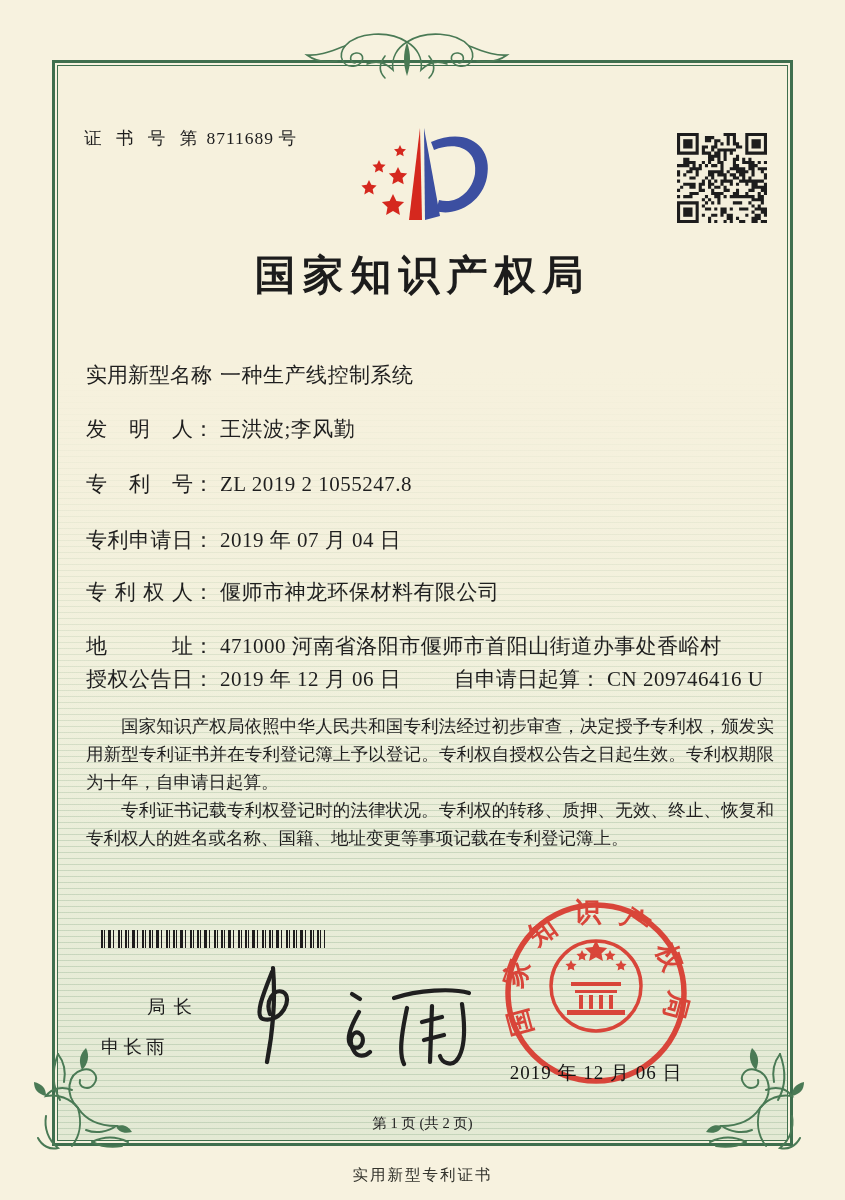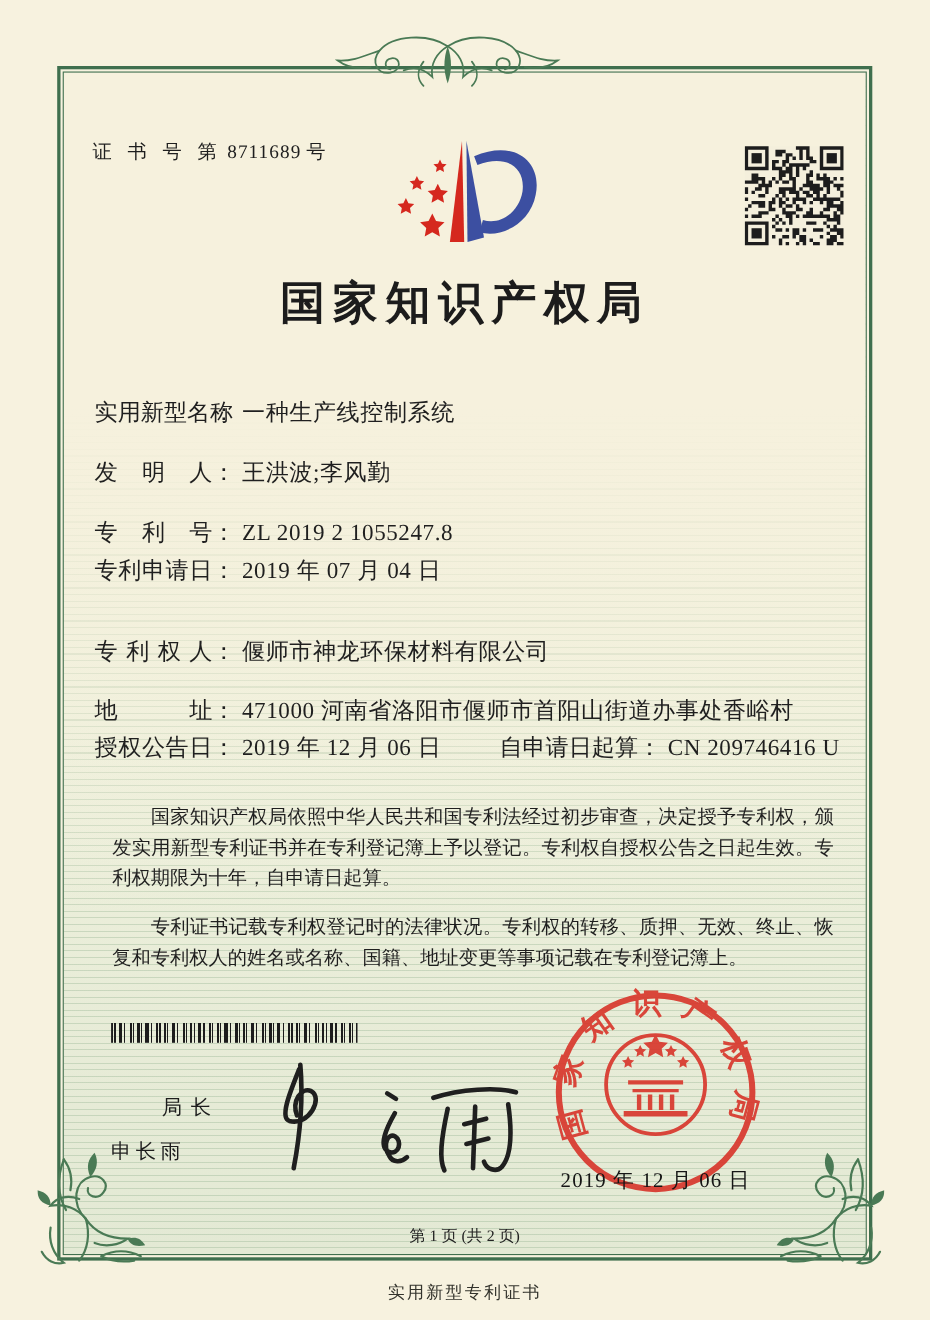--- a/index.html
+++ b/index.html
@@ -33,21 +33,21 @@
   .flabel{
     display:inline-block;width:107px;vertical-align:bottom;
     text-align:justify;text-align-last:justify;
   }
   .fvalue{margin-left:6px;letter-spacing:0.5px;}
   .grant-right{position:absolute;left:368px;top:0;white-space:nowrap;}
   .body-text{
     position:absolute;left:28px;top:646px;width:688px;
     font-size:17.5px;line-height:28px;text-align:justify;color:#1f1f1f;
   }
-  .body-text p{margin:16px;text-indent:2em;}
+  .body-text p{margin:0;text-indent:2em;}
   .barcode{
     position:absolute;left:43px;top:864px;width:224px;height:18px;
     background:repeating-linear-gradient(90deg,
       #1c1c1c 0 2px,rgba(0,0,0,0) 2px 3px,
       #1c1c1c 3px 4px,rgba(0,0,0,0) 4px 7px,
       #1c1c1c 7px 10px,rgba(0,0,0,0) 10px 12px,
       #1c1c1c 12px 13px,rgba(0,0,0,0) 13px 17px,
       #1c1c1c 17px 19px,rgba(0,0,0,0) 19px 20px,
       #1c1c1c 20px 21px,rgba(0,0,0,0) 21px 24px);
   }
@@ -122,21 +122,21 @@
 
     <div class="field-row" style="top:295px">
       <span class="flabel">实用新型名称</span><span>：</span><span class="fvalue">一种生产线控制系统</span>
     </div>
     <div class="field-row" style="top:349px">
       <span class="flabel">发明人</span><span>：</span><span class="fvalue">王洪波;李风勤</span>
     </div>
     <div class="field-row" style="top:404px">
       <span class="flabel">专利号</span><span>：</span><span class="fvalue">ZL 2019 2 1055247.8</span>
     </div>
-    <div class="field-row" style="top:438px">
+    <div class="field-row" style="top:460px">
       <span class="flabel">专利申请日</span><span>：</span><span class="fvalue">2019 年 07 月 04 日</span>
     </div>
     <div class="field-row" style="top:512px">
       <span class="flabel">专利权人</span><span>：</span><span class="fvalue">偃师市神龙环保材料有限公司</span>
     </div>
     <div class="field-row" style="top:566px">
       <span class="flabel">地址</span><span>：</span><span class="fvalue">471000 河南省洛阳市偃师市首阳山街道办事处香峪村</span>
     </div>
 
     <div class="field-row" style="top:599px">

